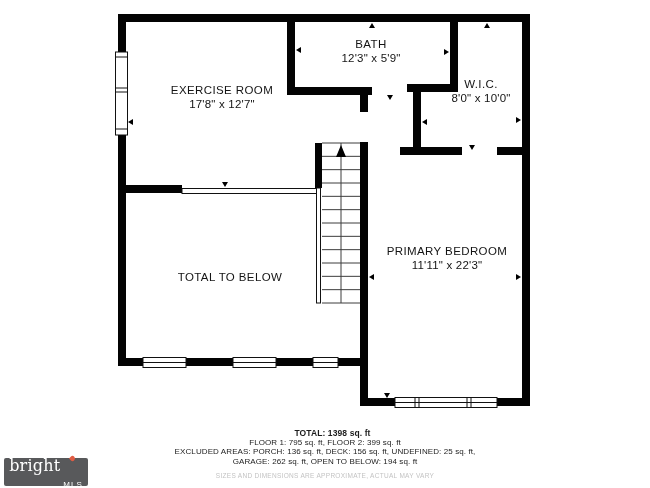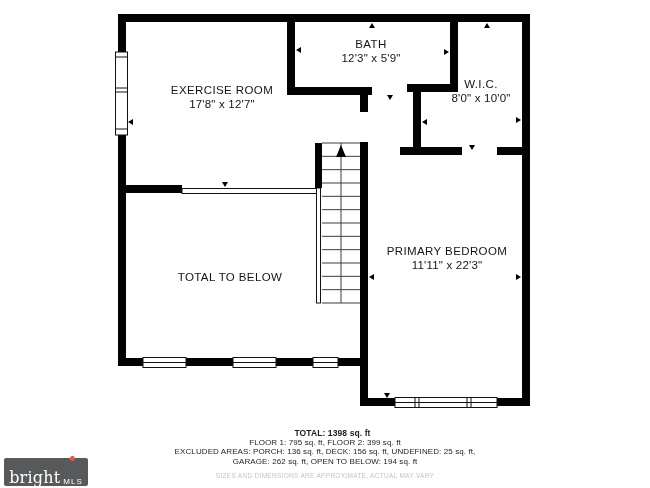--- a/index.html
+++ b/index.html
@@ -10,26 +10,26 @@
   .win{fill:#ffffff;stroke:#111;stroke-width:1;}
   .thin{fill:#ffffff;stroke:#111;stroke-width:1;}
   .room-label{position:absolute;transform:translateX(-50%);text-align:center;
               color:#141414;font-size:11.5px;line-height:13.5px;letter-spacing:.4px;white-space:nowrap;}
   .room-label .dims{letter-spacing:.2px;}
   .footer{position:absolute;left:0;top:429px;width:650px;text-align:center;color:#1c1c1c;
           font-size:8px;line-height:9.2px;letter-spacing:.1px;}
   .footer .total{font-weight:bold;font-size:8.5px;padding-left:15px;}
   .footer .disclaimer{margin-top:5px;font-size:6.5px;color:#c3c3c3;letter-spacing:.3px;}
   .logo{position:absolute;left:4px;top:458px;width:84px;height:28px;background:#58595b;
-        border-radius:2px;display:flex;align-items:flex-end;justify-content:center;}
+        border-radius:2px;display:flex;align-items:flex-start;justify-content:center;}
   .logo .brand{font-family:"DejaVu Serif", serif;color:#ffffff;font-size:16px;line-height:16px;
                position:relative;letter-spacing:.2px;}
   .logo .flame{position:absolute;width:5px;height:5px;border-radius:50% 50% 50% 0;
                background:#e05c43;right:13px;top:-2px;transform:rotate(45deg);}
-  .logo .mls{color:#ffffff;font-size:8px;letter-spacing:1px;margin-left:3px;margin-top:0;}
+  .logo .mls{color:#ffffff;font-size:8px;letter-spacing:1px;margin-left:3px;margin-top:22px;}
 </style>
 </head>
 <body>
 
 <div class="canvas">
 
   <svg width="650" height="488" viewBox="0 0 650 488">
 
     <g>
       <rect class="wall" x="118" y="14" width="412" height="8"></rect>

